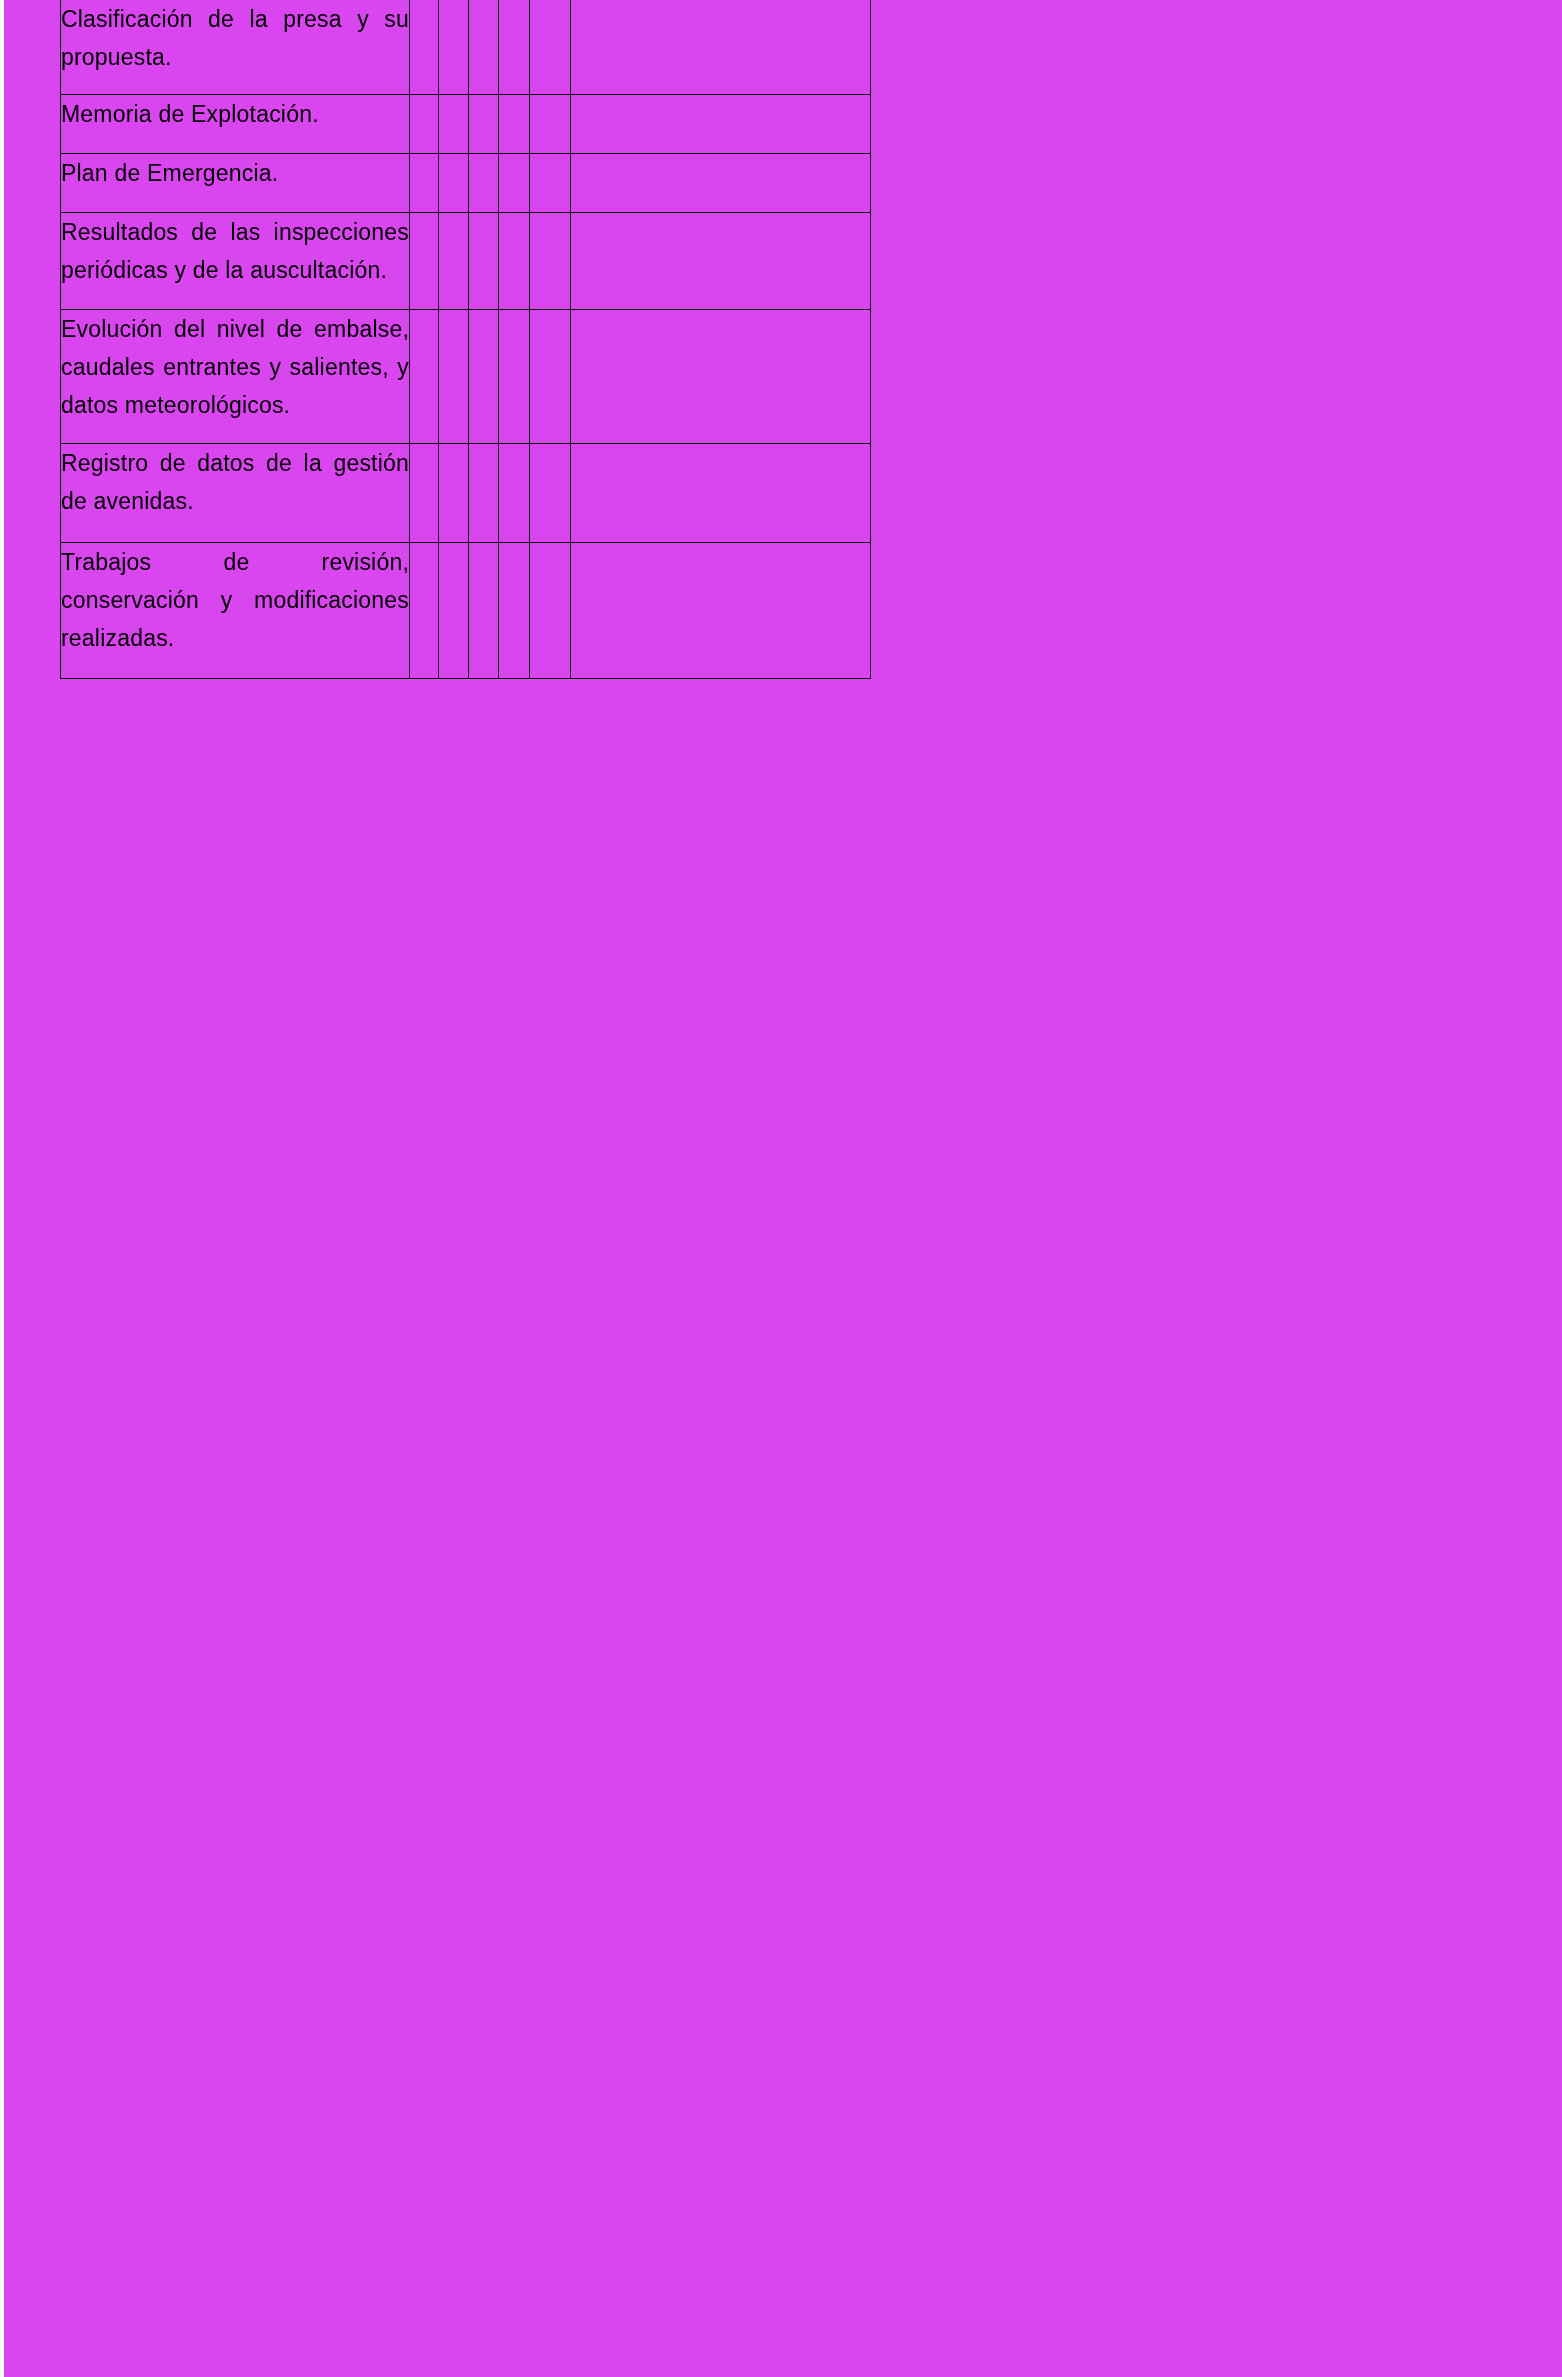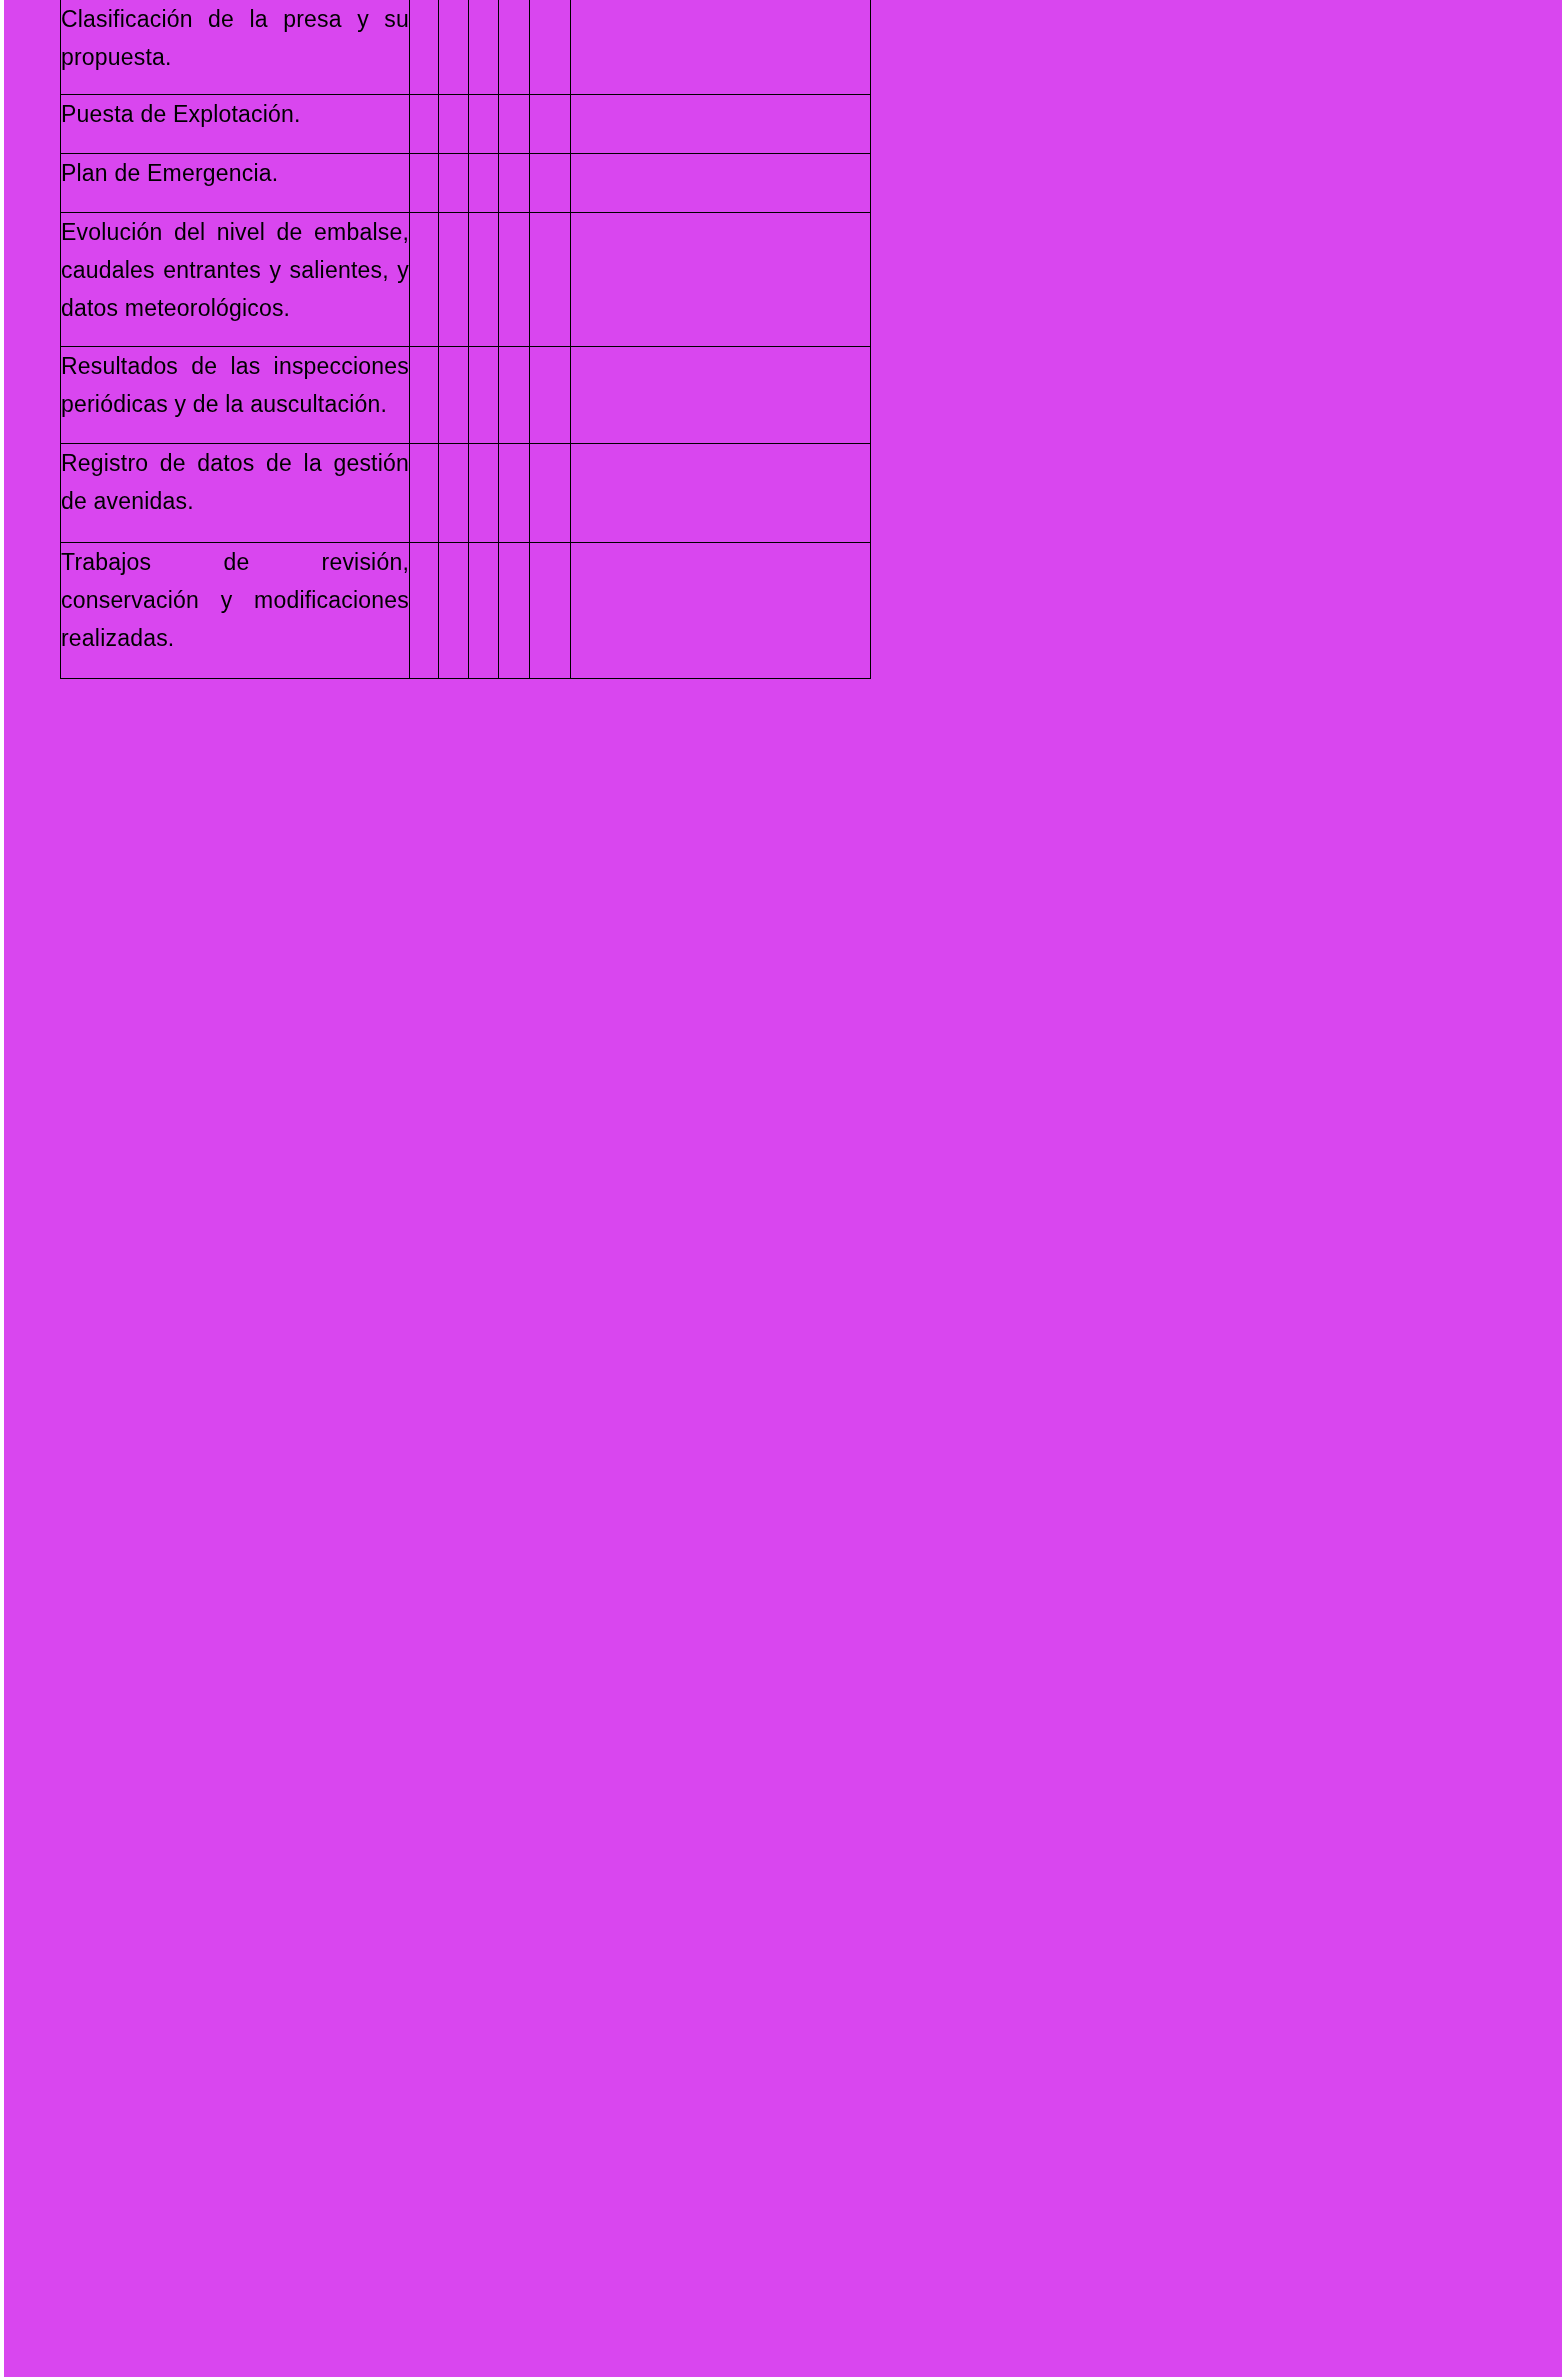--- a/index.html
+++ b/index.html
@@ -66,48 +66,48 @@
       <tr>
         <td class="c-text" style="height:94px">Clasificación de la presa y su propuesta.</td>
         <td></td>
         <td></td>
         <td></td>
         <td></td>
         <td></td>
         <td></td>
       </tr>
       <tr>
-        <td class="c-text" style="height:58px">Puesta de Explotación.</td>
+        <td class="c-text" style="height:58px">Memoria de Explotación.</td>
         <td></td>
         <td></td>
         <td></td>
         <td></td>
         <td></td>
         <td></td>
       </tr>
       <tr>
         <td class="c-text" style="height:58px">Plan de Emergencia.</td>
         <td></td>
         <td></td>
         <td></td>
         <td></td>
         <td></td>
         <td></td>
       </tr>
       <tr>
-        <td class="c-text" style="height:133px">Evolución del nivel de embalse, caudales entrantes y salientes, y datos meteorológicos.</td>
+        <td class="c-text" style="height:96px">Resultados de las inspecciones periódicas y de la auscultación.</td>
         <td></td>
         <td></td>
         <td></td>
         <td></td>
         <td></td>
         <td></td>
       </tr>
       <tr>
-        <td class="c-text" style="height:96px">Resultados de las inspecciones periódicas y de la auscultación.</td>
+        <td class="c-text" style="height:133px">Evolución del nivel de embalse, caudales entrantes y salientes, y datos meteorológicos.</td>
         <td></td>
         <td></td>
         <td></td>
         <td></td>
         <td></td>
         <td></td>
       </tr>
       <tr>
         <td class="c-text" style="height:98px">Registro de datos de la gestión de avenidas.</td>
         <td></td>

